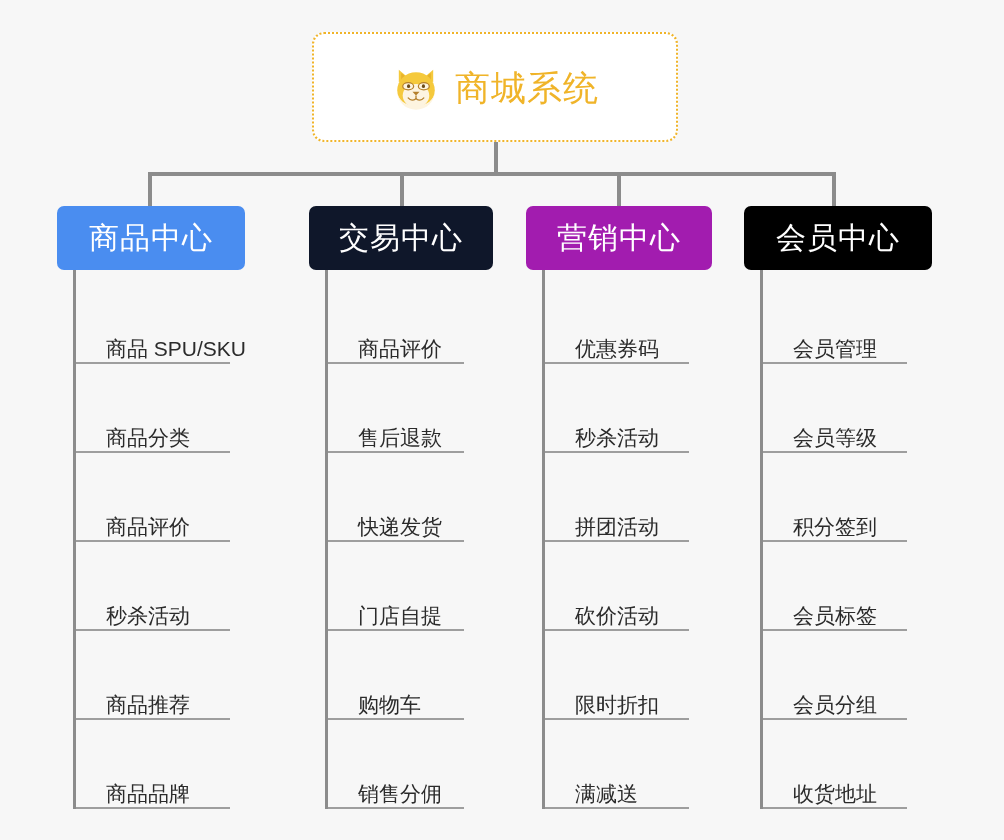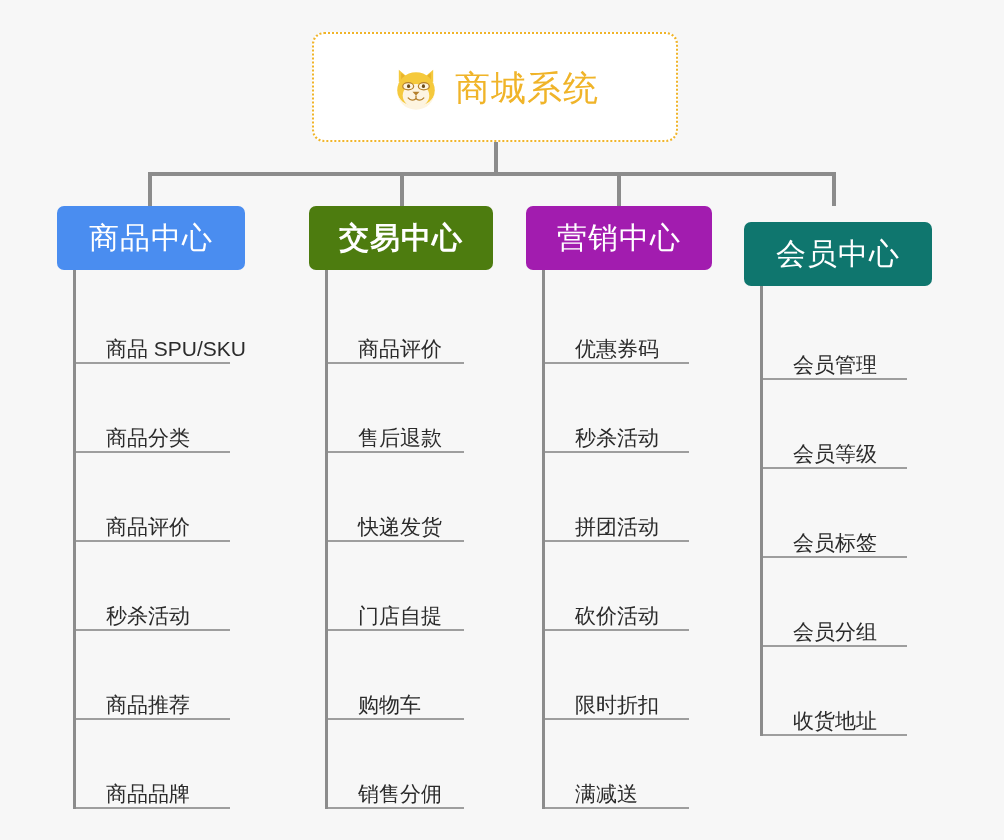--- a/index.html
+++ b/index.html
@@ -191,21 +191,21 @@
       <div class="sub-item">
           <span class="sub-label">商品推荐</span>
         </div>
       <div class="sub-item">
           <span class="sub-label">商品品牌</span>
         </div>
     </div>
   </div>
 
   <div class="column col-1">
-    <div class="cat-box" style="background: #4d7c0f; font-weight: bold;">
+    <div class="cat-box" style="background: #0f172a;">
       <span>交易中心</span>
     </div>
     <div class="subtree">
       <div class="sub-item">
           <span class="sub-label">商品评价</span>
         </div>
       <div class="sub-item">
           <span class="sub-label">售后退款</span>
         </div>
       <div class="sub-item">
@@ -243,31 +243,34 @@
       <div class="sub-item">
           <span class="sub-label">限时折扣</span>
         </div>
       <div class="sub-item">
           <span class="sub-label">满减送</span>
         </div>
     </div>
   </div>
 
   <div class="column col-3">
-    <div class="cat-box" style="background: #0f766e; margin-top: 16px;">
+    <div class="cat-box" style="background: #000000;">
       <span>会员中心</span>
     </div>
     <div class="subtree">
       <div class="sub-item">
           <span class="sub-label">会员管理</span>
         </div>
       <div class="sub-item">
           <span class="sub-label">会员等级</span>
         </div>
       <div class="sub-item">
+          <span class="sub-label">积分签到</span>
+        </div>
+      <div class="sub-item">
           <span class="sub-label">会员标签</span>
         </div>
       <div class="sub-item">
           <span class="sub-label">会员分组</span>
         </div>
       <div class="sub-item">
           <span class="sub-label">收货地址</span>
         </div>
     </div>
   </div>

